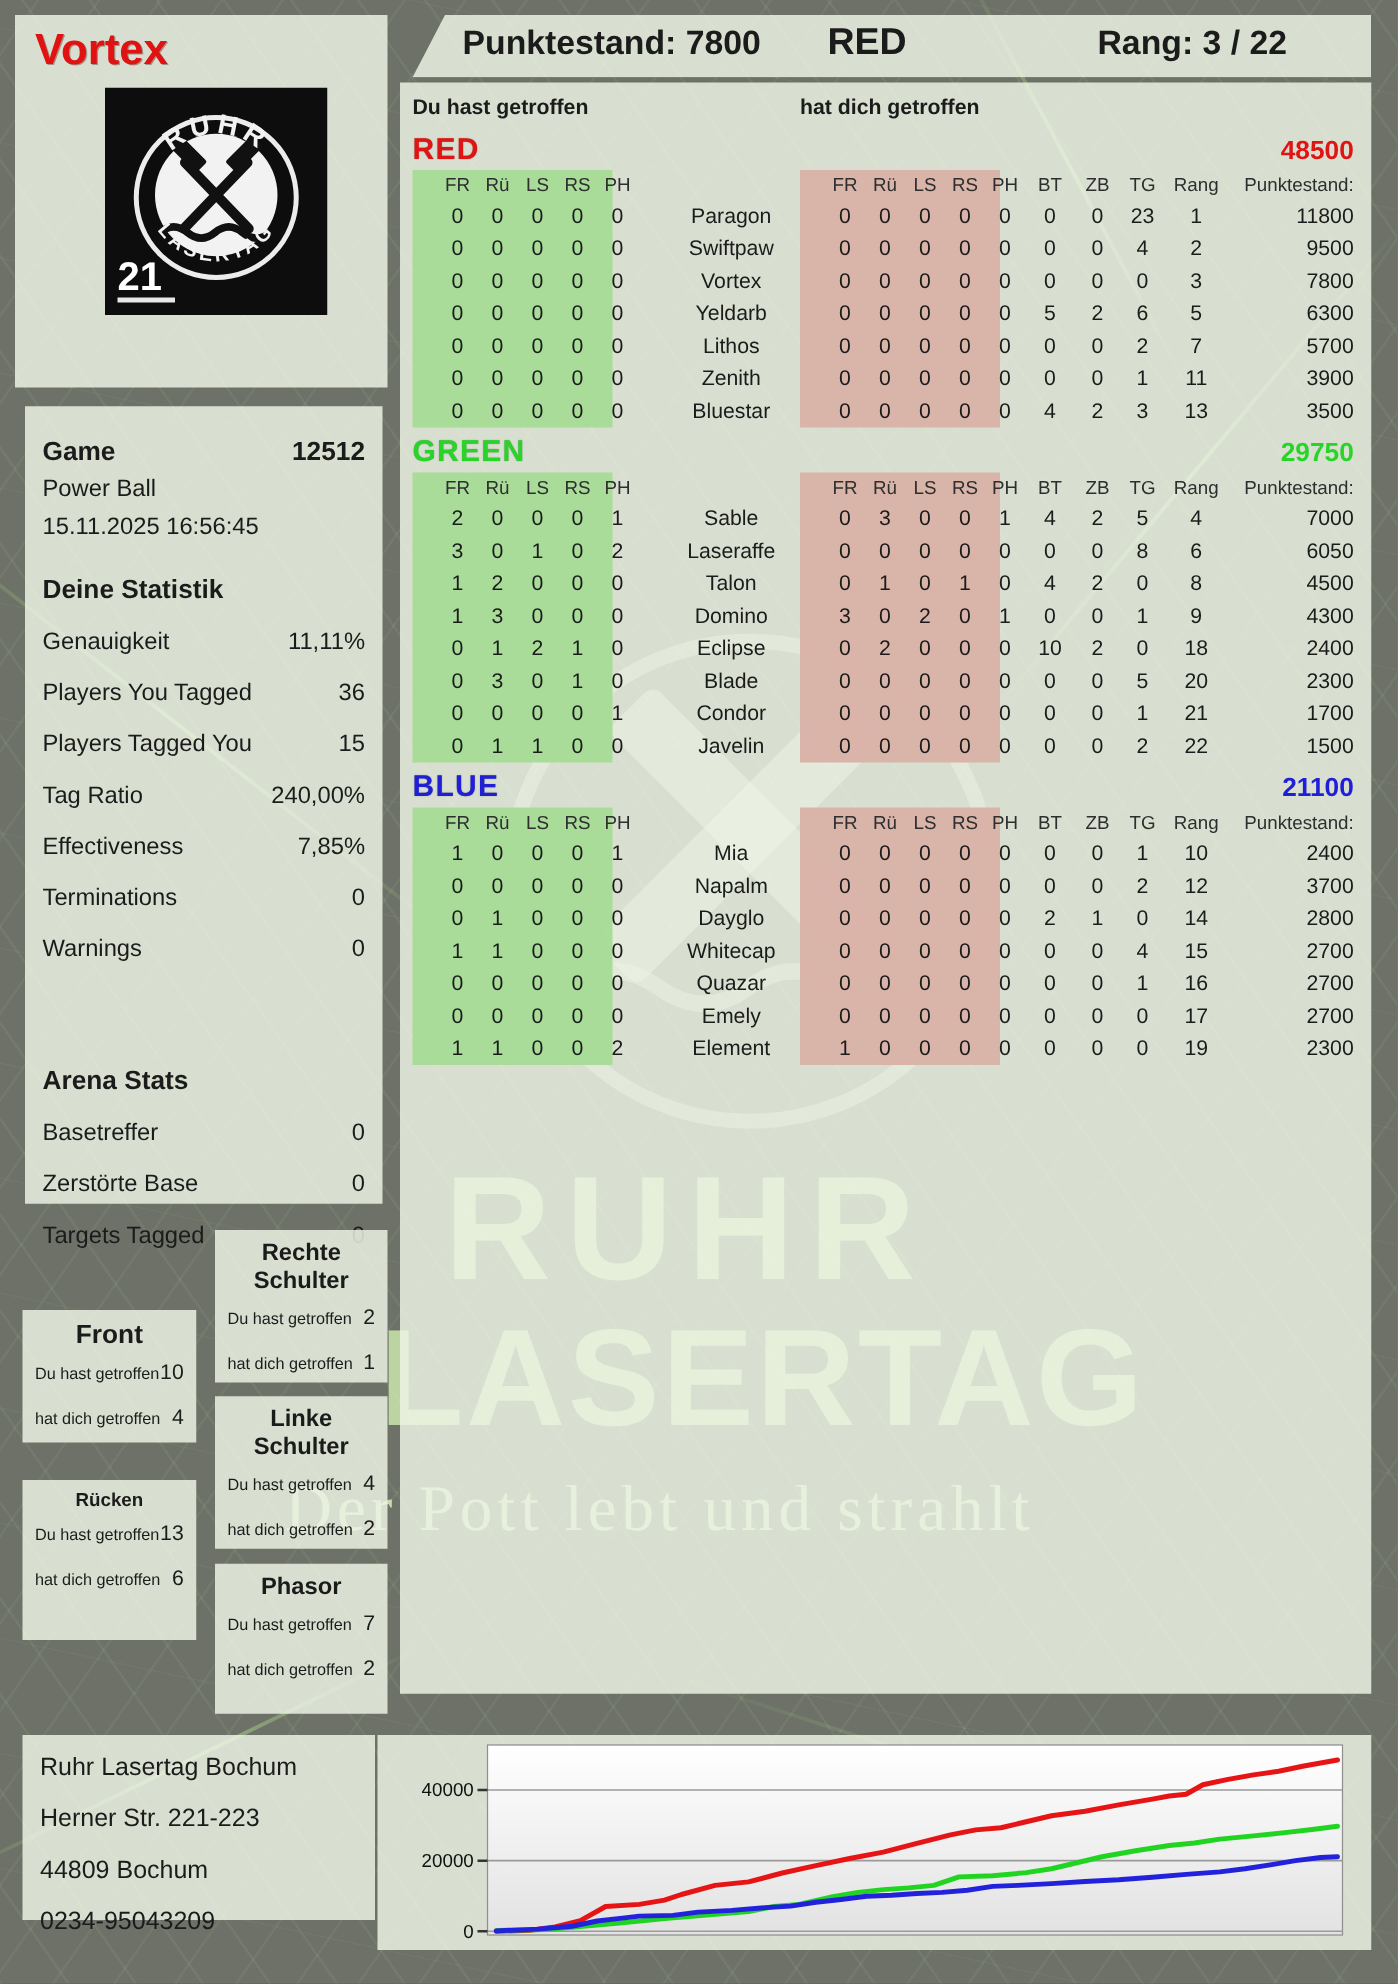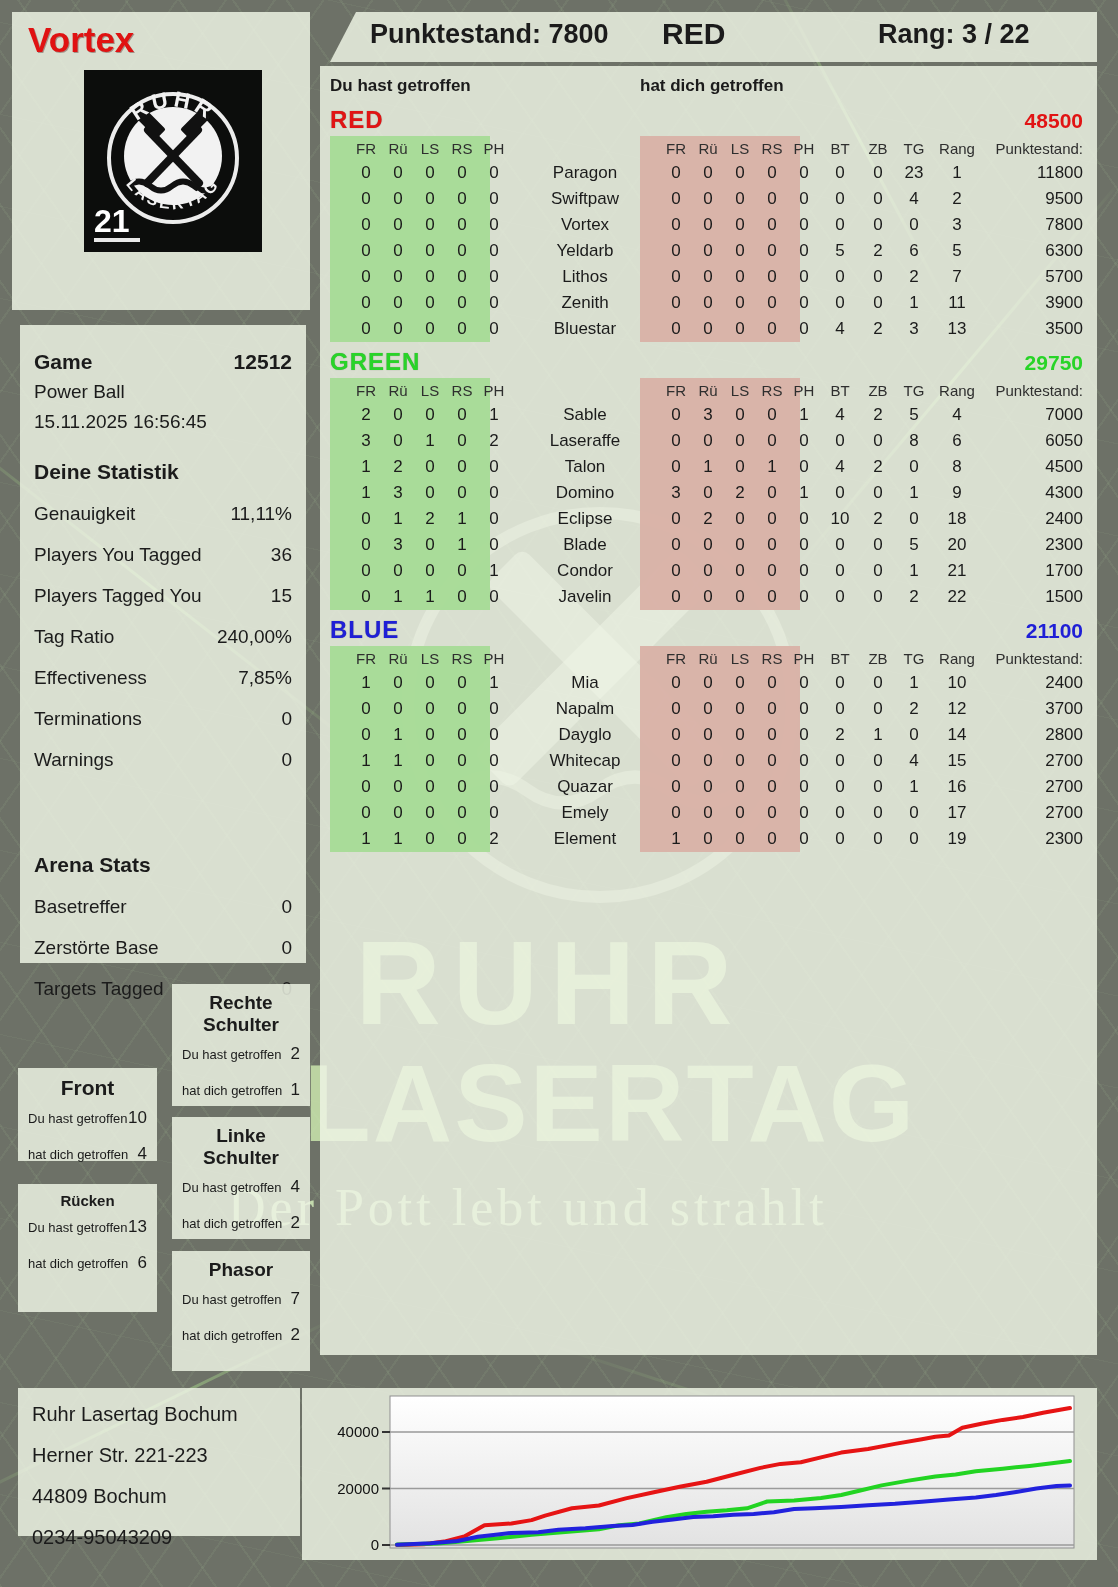--- a/index.html
+++ b/index.html
@@ -63,21 +63,21 @@
   #stats-title{margin-top:20px;height:30px;display:flex;align-items:center;}
   #arena-title{margin-top:76px;height:30px;display:flex;align-items:center;}
 
   
   .hitbox{padding:8px 10px;box-sizing:border-box;}
   .hitbox .title{text-align:center;font-weight:bold;font-size:19px;margin-bottom:8px;}
   .hitbox .hrow{display:flex;justify-content:space-between;align-items:baseline;}
   .hitbox .hrow+.hrow{margin-top:16px;}
   .hitbox .hl{font-size:13px;}
   .hitbox .hv{font-size:17px;}
-  #box-front{left:18px;top:1048px;width:139px;height:93px;margin-top:20px;}
+  #box-front{left:18px;top:1048px;width:139px;height:106px;}
   #box-front .title{font-size:21px;}
   #box-rechte{left:172px;top:984px;width:138px;height:122px;}
   #box-linke{left:172px;top:1117px;width:138px;height:122px;}
   #box-ruecken{left:18px;top:1184px;width:139px;height:128px;}
   #box-ruecken .title{font-size:15px;}
   #box-phasor{left:172px;top:1251px;width:138px;height:120px;}
 
   
   #address-panel{left:18px;top:1388px;width:282px;height:148px;padding:6px 14px;box-sizing:border-box;}
   #address-panel div{font-size:20px;line-height:41px;}

